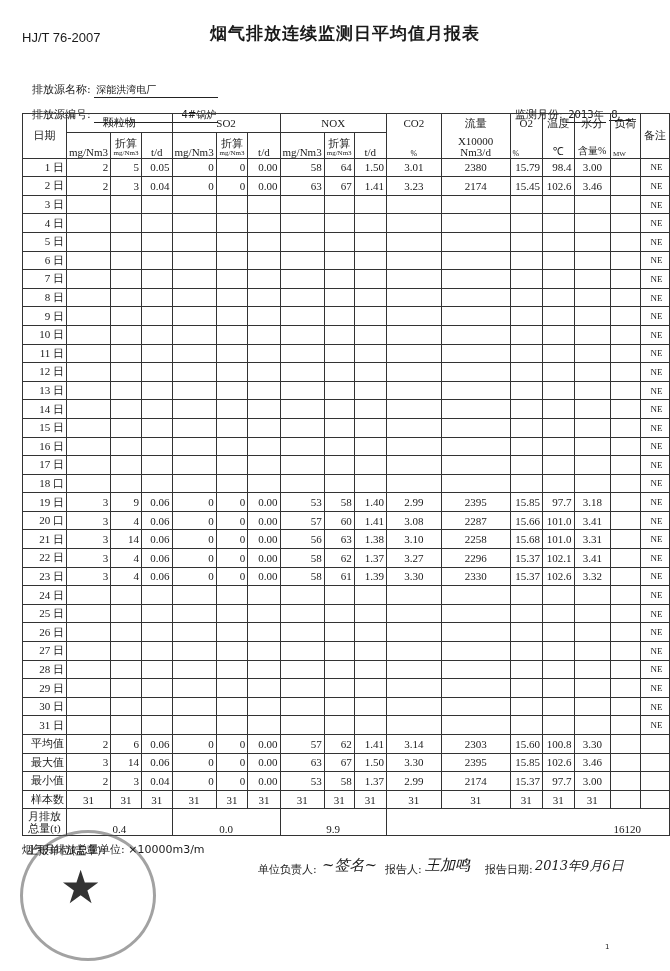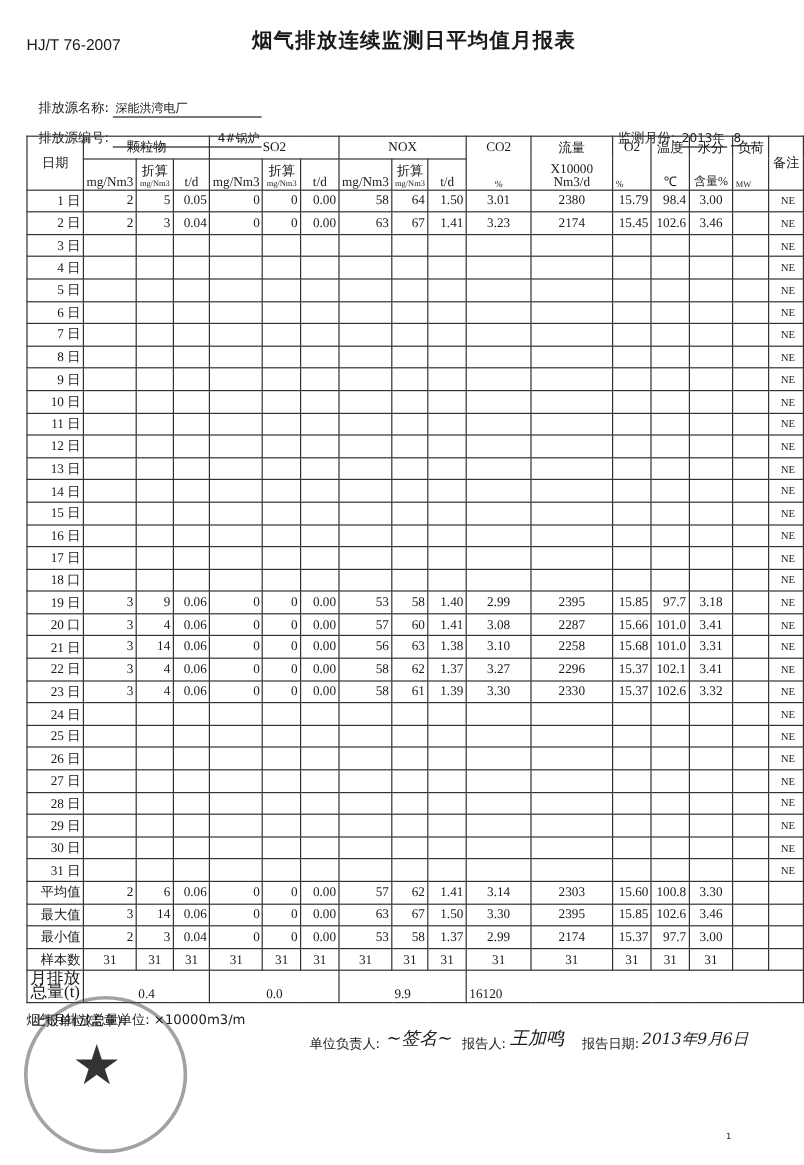--- a/index.html
+++ b/index.html
@@ -771,28 +771,28 @@
         <td class="c">31</td>
         <td class="c">31</td>
         <td class="c">31</td>
         <td class="c">31</td>
         <td class="c"></td>
         <td class="c"></td>
       </tr>
     </tbody>
   <tbody>
     <tr style="height:27px">
-      <td class="c" style="line-height:12px;font-size:14px">
+      <td class="c" style="line-height:12px;font-size:11px">
         <div>月排放</div>
         <div>总量(t)</div>
       </td>
       <td colspan="3" class="c" style="vertical-align:bottom">0.4</td>
       <td colspan="3" class="c" style="vertical-align:bottom">0.0</td>
       <td colspan="3" class="c" style="vertical-align:bottom">9.9</td>
-      <td colspan="7" style="vertical-align:bottom;padding-right:80px">16120</td>
+      <td colspan="7" style="vertical-align:bottom;text-align:right;padding-right:28px">16120</td>
     </tr>
   </tbody>
 </table>
 
 <div class="abs stamp"></div>
 <div class="abs star">★</div>
 
 <div class="abs foot" style="left:22px;top:842px;">烟气月排放总量单位: ×10000m3/m</div>
 <div class="abs foot" style="left:27px;top:843px;">上报单位(盖章):</div>
 

